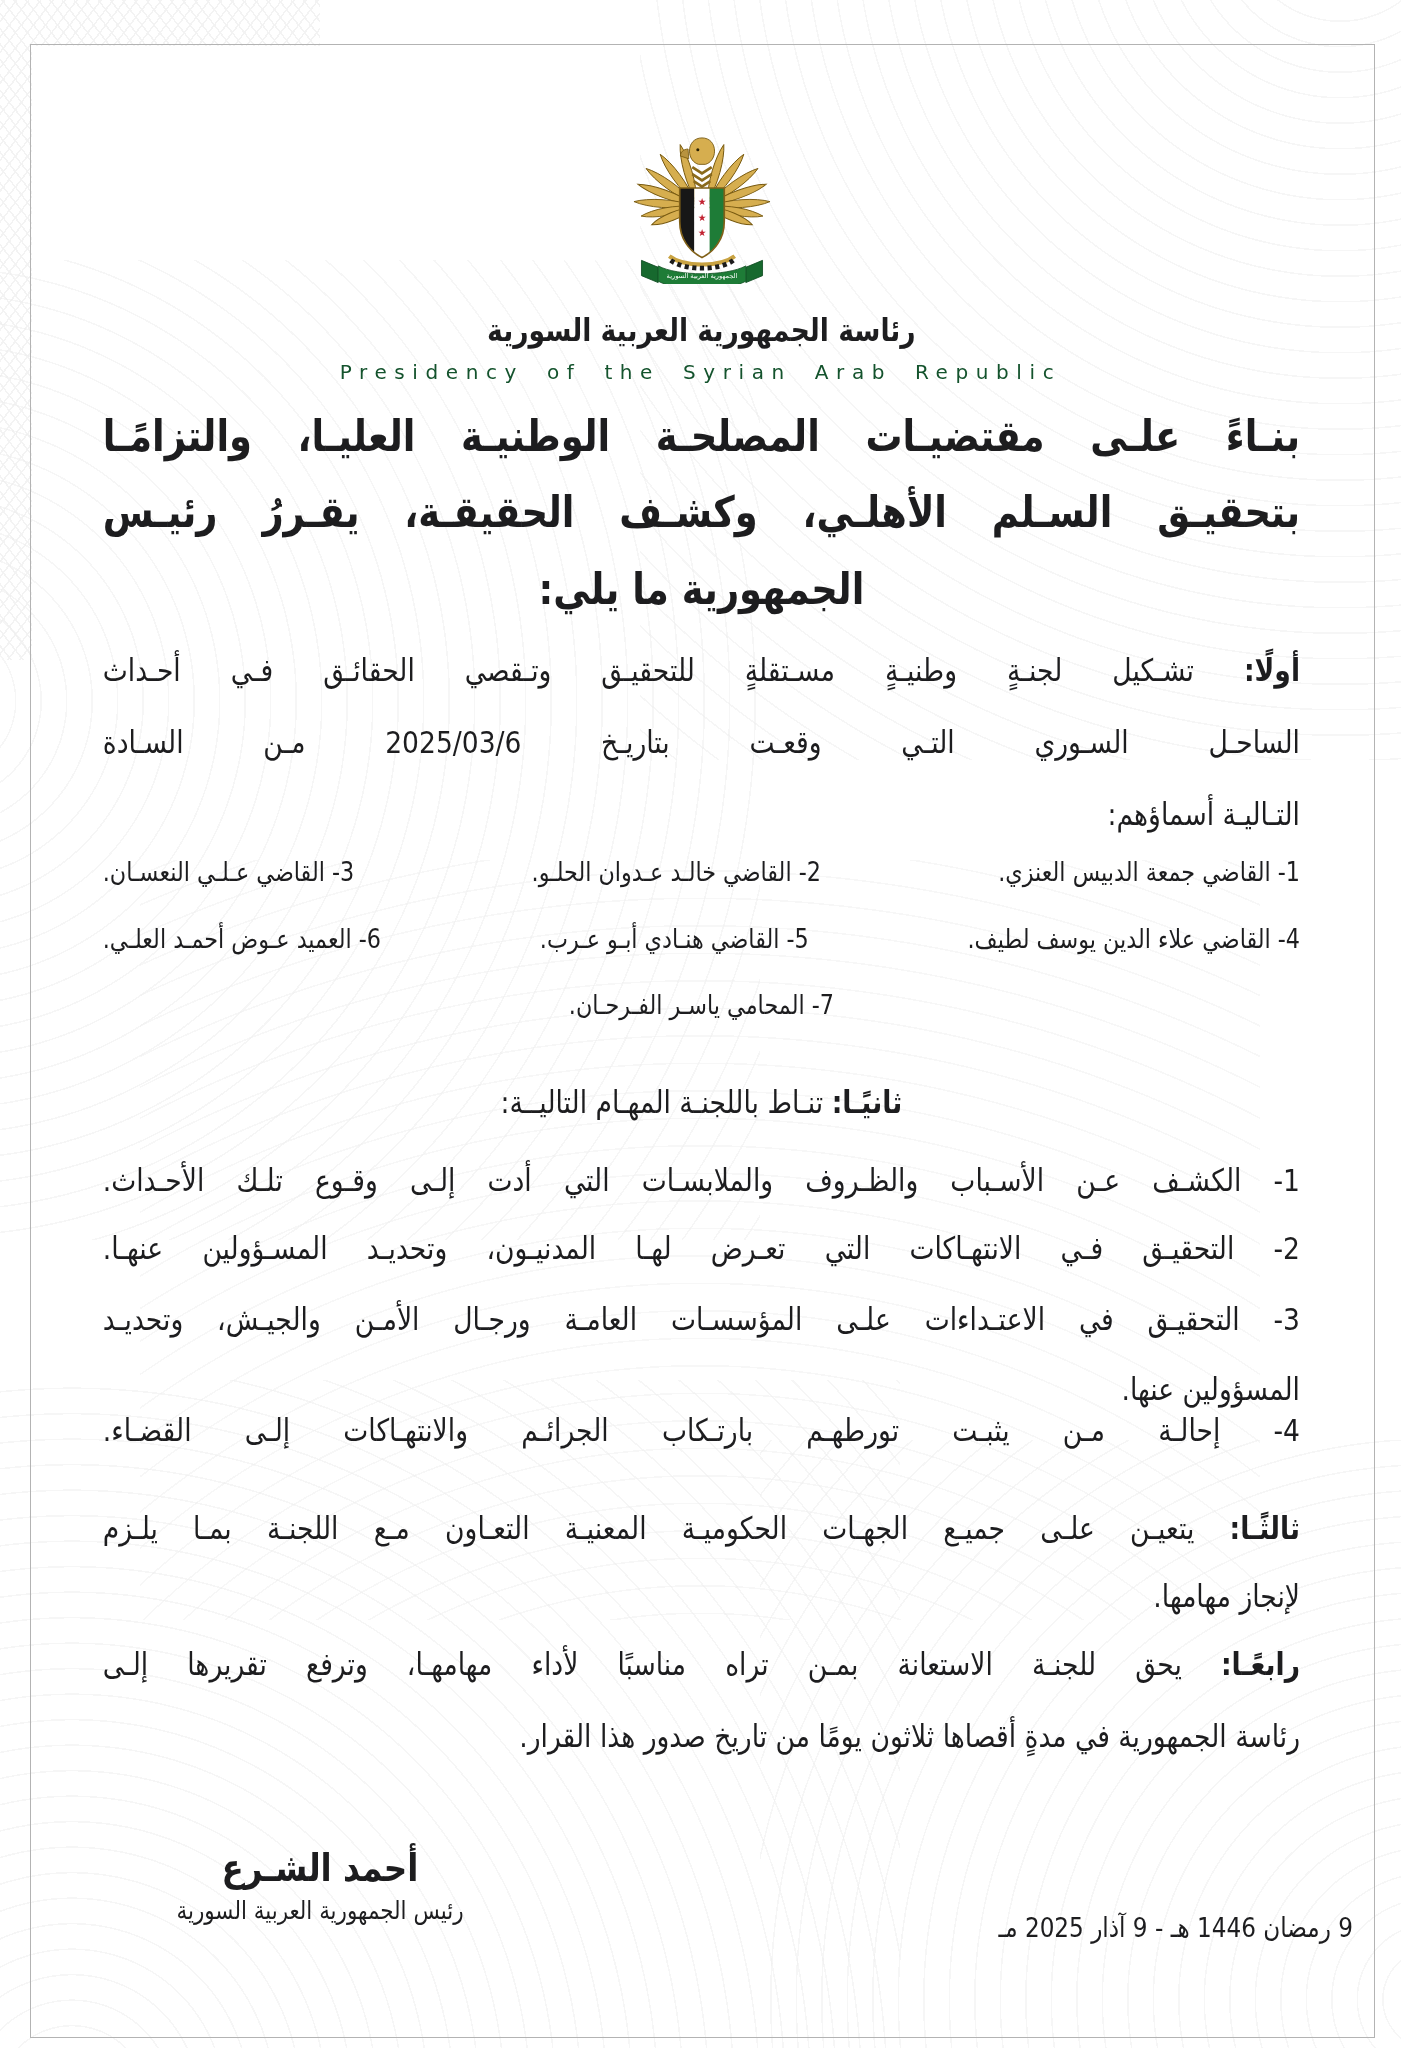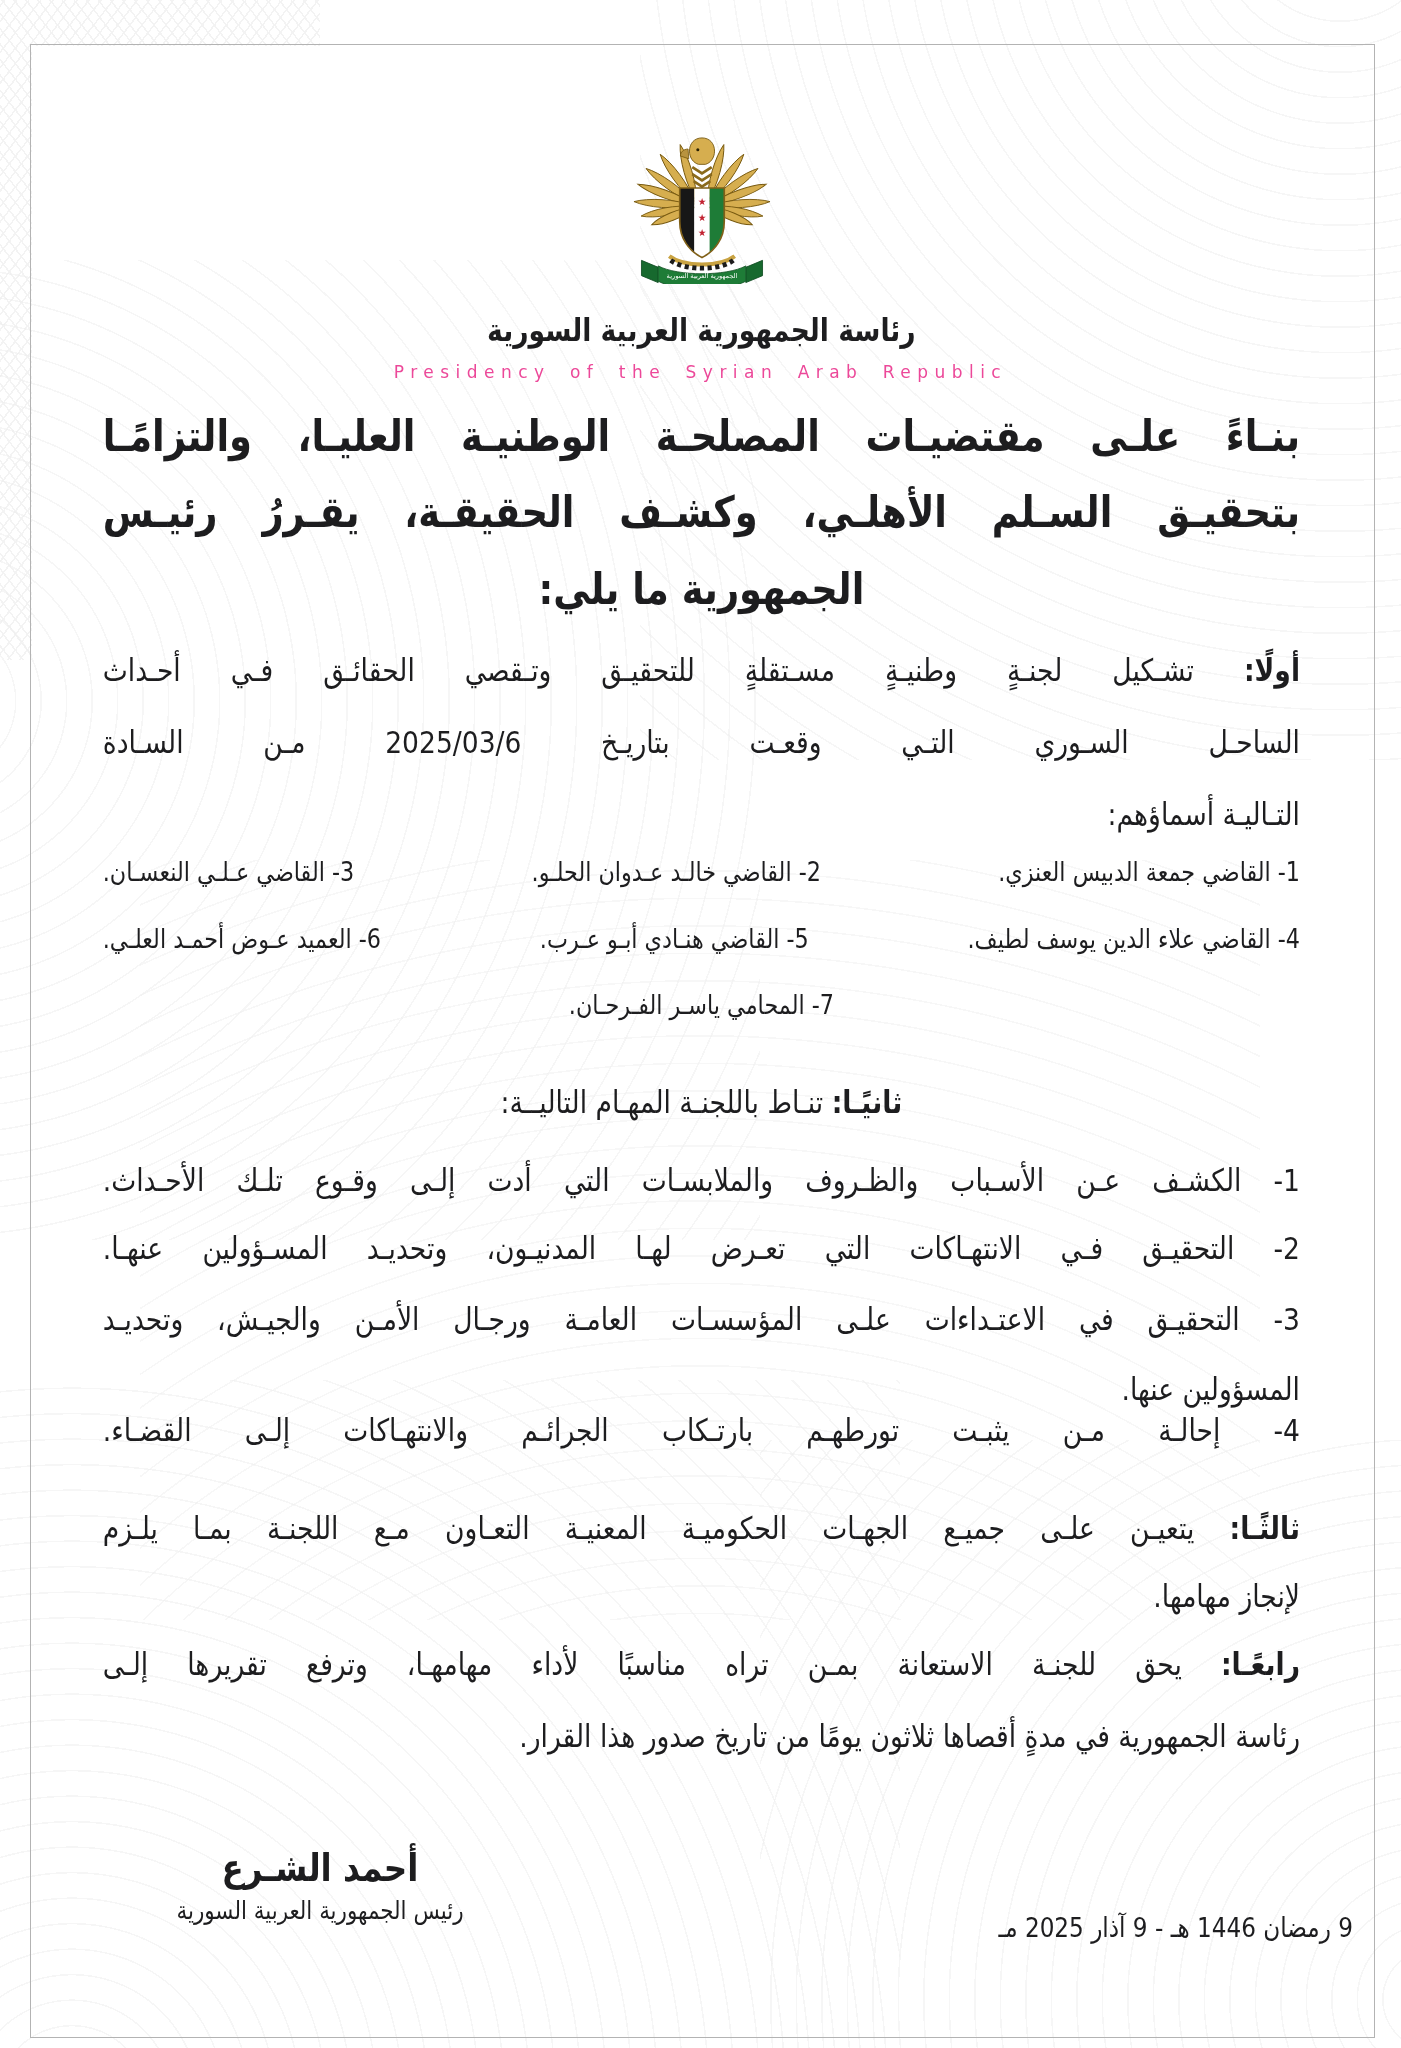--- a/index.html
+++ b/index.html
@@ -38,22 +38,22 @@
     transform:scaleX(0.857); transform-origin:100% 0;
   }
   .center  { text-align:center; }
   .stretch { text-align:justify; text-align-last:justify; }
   .rightln { text-align:right; }
   .lbl { font-weight:bold; }
 
   .org-ar { top:308px; font-size:31px; font-weight:bold; line-height:44px; text-align:center; }
   .org-en {
     position:absolute; left:102px; width:1197px; top:360px;
-    direction:ltr; text-align:center; font-size:17px; letter-spacing:.38em;
-    word-spacing:.45em; color:#ec4899; line-height:24px;
+    direction:ltr; text-align:center; font-size:20px; letter-spacing:.38em;
+    word-spacing:.45em; color:#14532d; line-height:24px;
   }
   .h1 { font-size:43px; font-weight:bold; line-height:66px; }
   #pre1 { top:403px; } #pre2 { top:479px; } #pre3 { top:556px; }
 
   .body { font-size:31px; line-height:44px; }
   #first  { top:634px; } #first  > div { line-height:72px; }
   #second { top:1080px; }
   .mrow { display:flex; justify-content:space-between; font-size:26px; line-height:40px; }
   #row1 { top:852px; } #row2 { top:919px; }
   #row3 { top:985px; font-size:26px; line-height:40px; }

